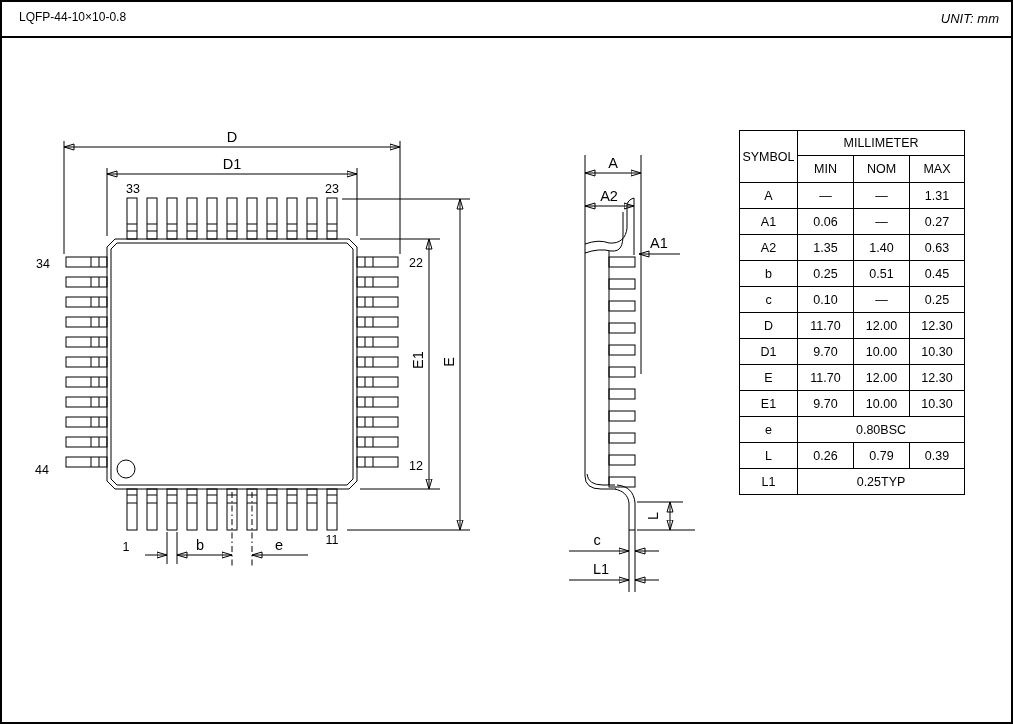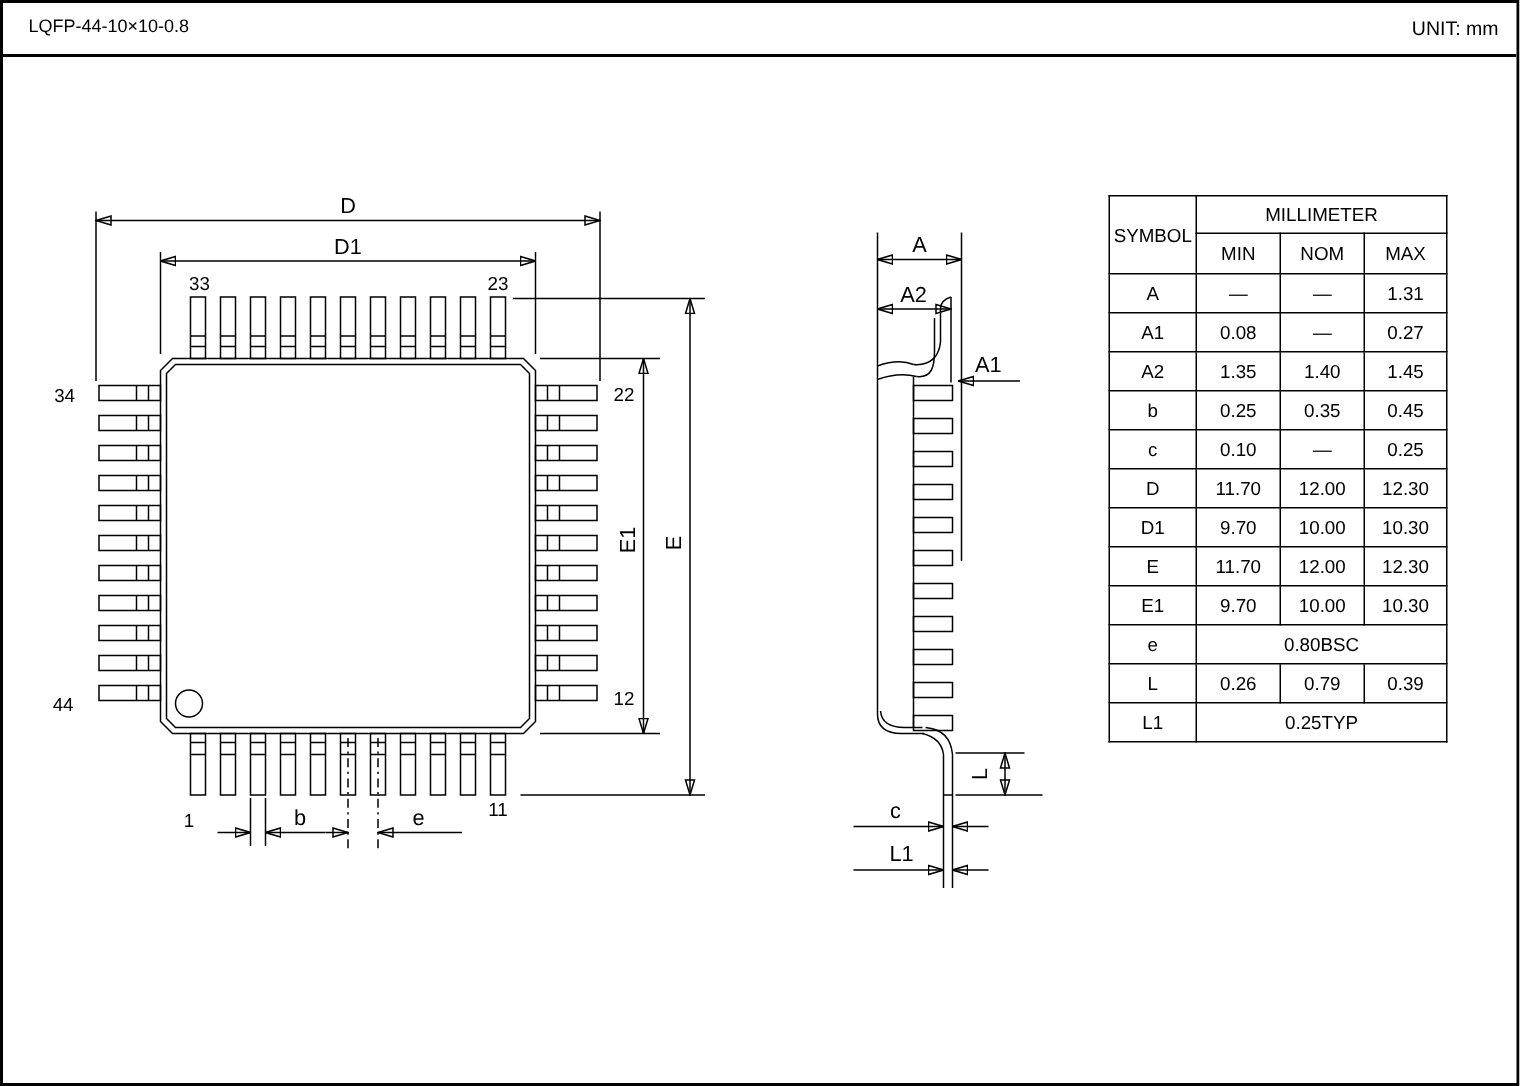--- a/index.html
+++ b/index.html
@@ -1,19 +1,19 @@
 <!DOCTYPE html>
 <html><head>
 <meta charset="utf-8">
 <style>
   html,body{margin:0;padding:0;background:#fff;}
   .page{position:relative;width:1013px;height:724px;background:#fff;border:2px solid #000;box-sizing:border-box;overflow:hidden;font-family:"Liberation Sans",sans-serif;color:#000;}
   .header{position:absolute;left:0;top:0;width:100%;height:36px;border-bottom:2px solid #000;box-sizing:border-box;}
   .title{position:absolute;left:17px;top:8px;font-size:12px;}
-  .unit{position:absolute;right:12px;top:9px;font-size:13px;}
+  .unit{position:absolute;right:12px;top:9px;font-size:13px;font-style:italic;}
   svg{position:absolute;left:0;top:0;}
   svg line,svg path,svg polygon,svg rect,svg circle{stroke:#000;stroke-width:1;fill:none;}
   .lbl{font-size:14.5px;fill:#000;stroke:none;}
   .pnum{font-size:12.5px;fill:#000;stroke:none;}
   .dimtable{position:absolute;left:737px;top:128px;}
   table{border-collapse:collapse;table-layout:fixed;width:225px;background:#fff;}
   th,td{border:1px solid #000;text-align:center;vertical-align:middle;font-size:12.5px;font-weight:normal;padding:0 1px;height:25px;}
   tr.hdr1 th{height:24px;text-align:center;}
   tr.hdr2 th{height:26px;}
 </style>
@@ -326,34 +326,34 @@
         <th>MAX</th>
       </tr>
       <tr>
         <td>A</td>
         <td>—</td>
         <td>—</td>
         <td>1.31</td>
       </tr>
       <tr>
         <td>A1</td>
-        <td>0.08</td>
+        <td>0.06</td>
         <td>—</td>
         <td>0.27</td>
       </tr>
       <tr>
         <td>A2</td>
         <td>1.35</td>
         <td>1.40</td>
-        <td>1.45</td>
+        <td>0.63</td>
       </tr>
       <tr>
         <td>b</td>
         <td>0.25</td>
-        <td>0.35</td>
+        <td>0.51</td>
         <td>0.45</td>
       </tr>
       <tr>
         <td>c</td>
         <td>0.10</td>
         <td>—</td>
         <td>0.25</td>
       </tr>
       <tr>
         <td>D</td>

